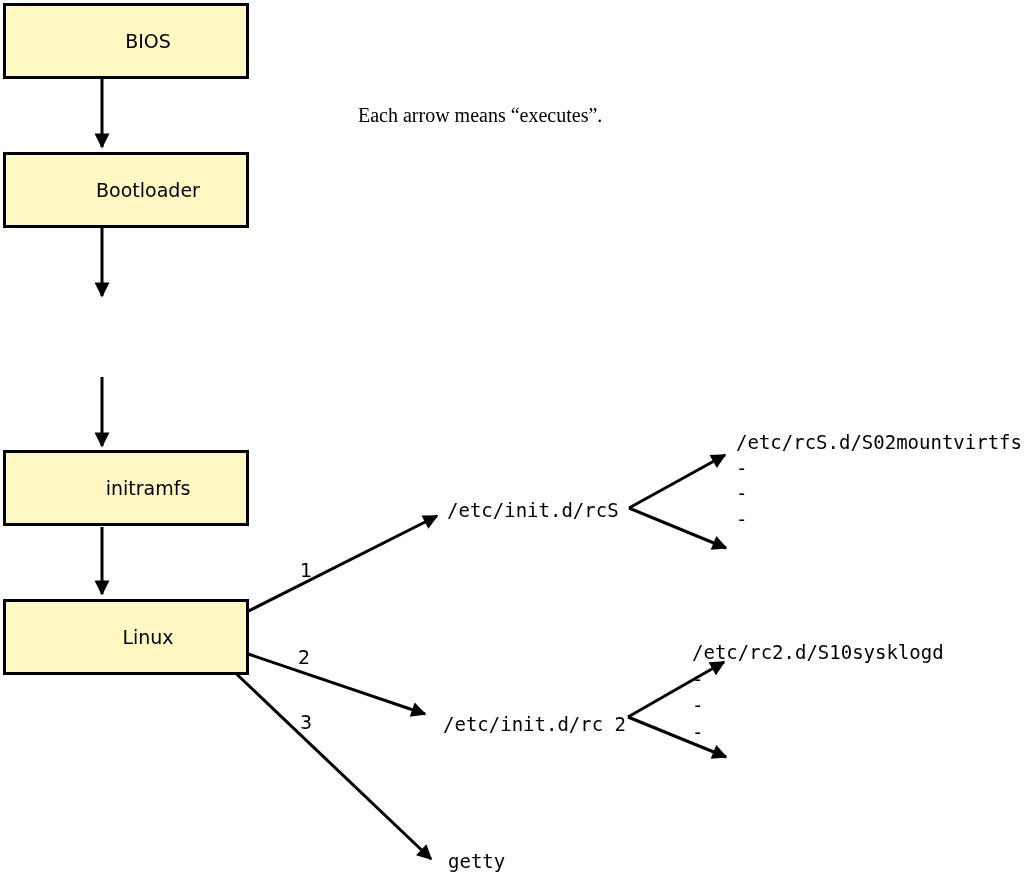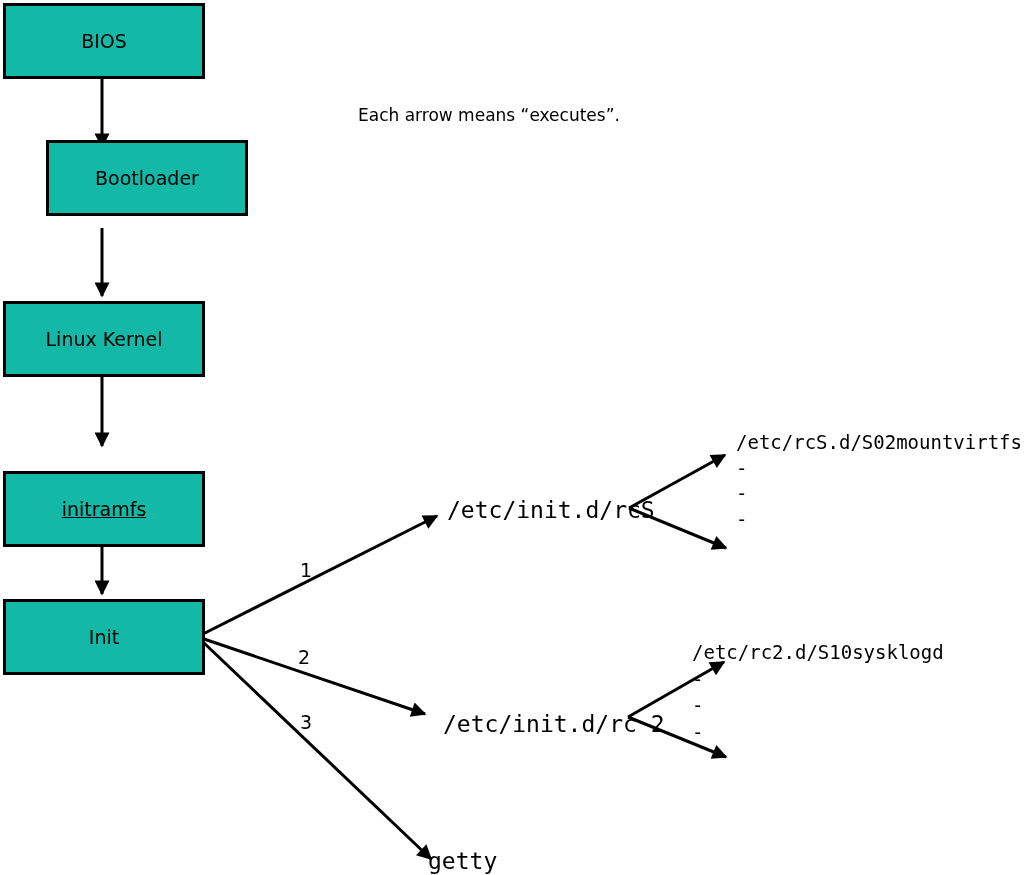--- a/index.html
+++ b/index.html
@@ -22,40 +22,42 @@
     top: 0;
     width: 1024px;
     height: 875px;
   }
   .node-box {
     position: absolute;
     left: 3px;
     width: 196px;
     height: 70px;
     border: 3px solid #000000;
-    background: #14b8a6;
+    background: #fef9c3;
     display: flex;
     align-items: center;
     justify-content: center;
     box-sizing: content-box;
+    padding-left: 44px;
   }
   .node-label {
     font-size: 19px;
     white-space: nowrap;
   }
   .note-text {
     position: absolute;
-    font-size: 17px;
+    font-size: 20px;
     white-space: nowrap;
     transform: translateY(-50%);
+    font-family: Liberation Serif, serif;
   }
   .mono-label {
     position: absolute;
     font-family: "DejaVu Sans Mono", monospace;
-    font-size: 23px;
+    font-size: 19px;
     white-space: nowrap;
     transform: translateY(-50%);
   }
   .mono-list {
     position: absolute;
     font-family: "DejaVu Sans Mono", monospace;
     font-size: 19px;
     white-space: nowrap;
   }
   .mono-list .list-line {
@@ -93,40 +95,37 @@
 
     <line x1="628" y1="717" x2="724" y2="662" stroke="#000" stroke-width="3" marker-end="url(#ah)"></line>
     <line x1="628" y1="717" x2="726" y2="757" stroke="#000" stroke-width="3" marker-end="url(#ah)"></line>
   </svg>
 
   <div class="note-text" style="left:358px; top:115px;">Each arrow means “executes”.</div>
 
   <div class="node-box" style="top:3px;">
     <span class="node-label">BIOS</span>
   </div>
-  <div class="node-box" style="top:140px;margin-left:43px;">
+  <div class="node-box" style="top:152px;">
     <span class="node-label">Bootloader</span>
   </div>
-  <div class="node-box" style="top:301px;">
-    <span class="node-label">Linux Kernel</span>
-  </div>
-  <div class="node-box" style="top:471px;text-decoration:underline;">
+  <div class="node-box" style="top:450px;">
     <span class="node-label">initramfs</span>
   </div>
   <div class="node-box" style="top:599px;">
-    <span class="node-label">Init</span>
+    <span class="node-label">Linux</span>
   </div>
 
   <div class="num-label" style="left:300px; top:570px;">1</div>
   <div class="num-label" style="left:298px; top:657px;">2</div>
   <div class="num-label" style="left:300px; top:722px;">3</div>
 
   <div class="mono-label" style="left:447px; top:510px;">/etc/init.d/rcS</div>
   <div class="mono-label" style="left:443px; top:716px;margin-top:8px;">/etc/init.d/rc 2</div>
-  <div class="mono-label" style="left:428px; top:861px;">getty</div>
+  <div class="mono-label" style="left:448px; top:861px;">getty</div>
 
   <div class="mono-list" style="left:736px; top:430px; line-height:25.5px;">
     <div class="list-line">/etc/rcS.d/S02mountvirtfs</div>
     <div class="list-line">-</div>
     <div class="list-line">-</div>
     <div class="list-line">-</div>
   </div>
 
   <div class="mono-list" style="left:692px; top:639px; line-height:26.5px;">
     <div class="list-line">/etc/rc2.d/S10sysklogd</div>

